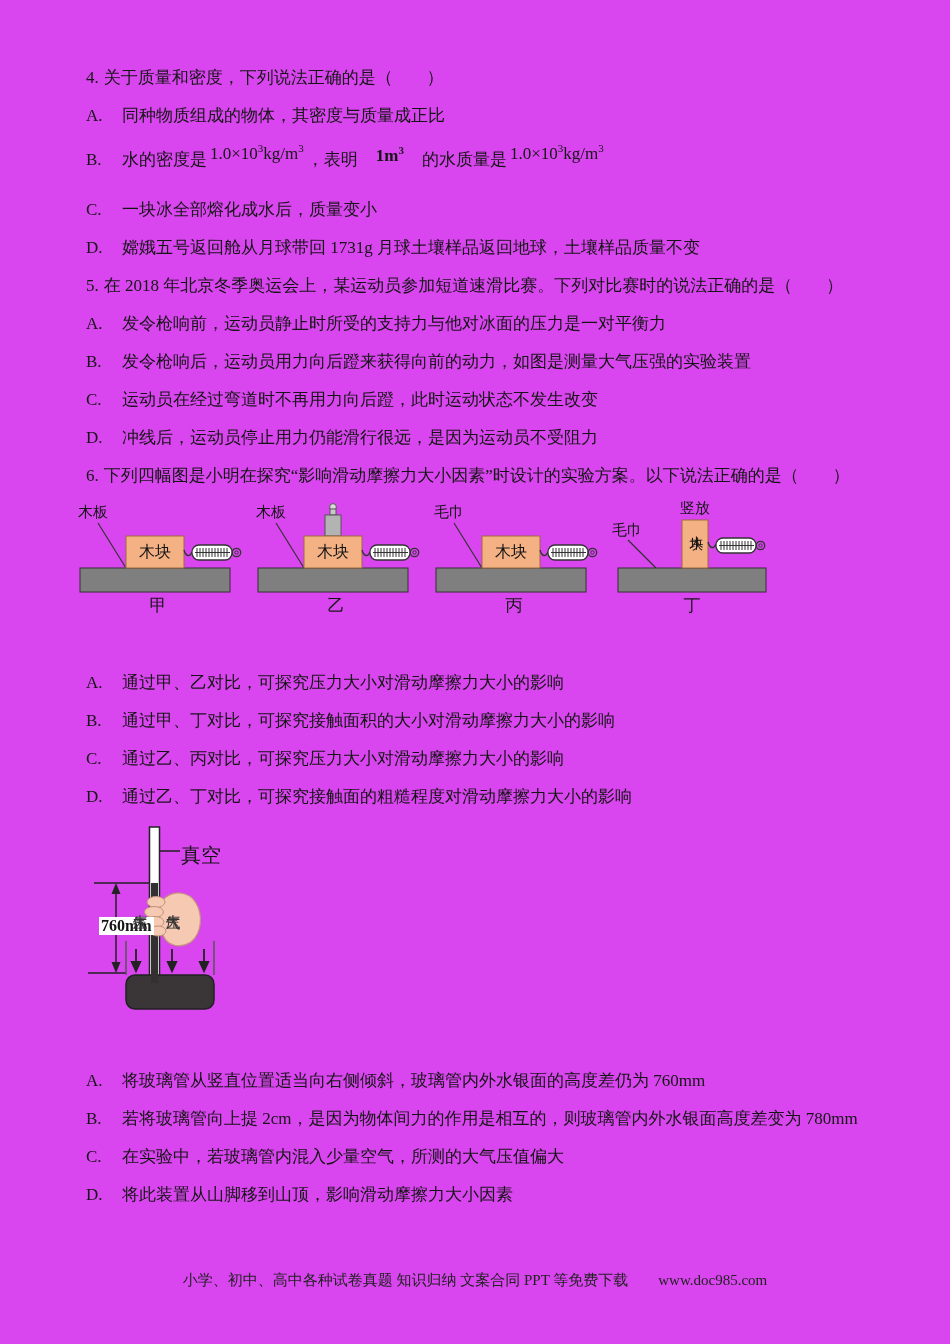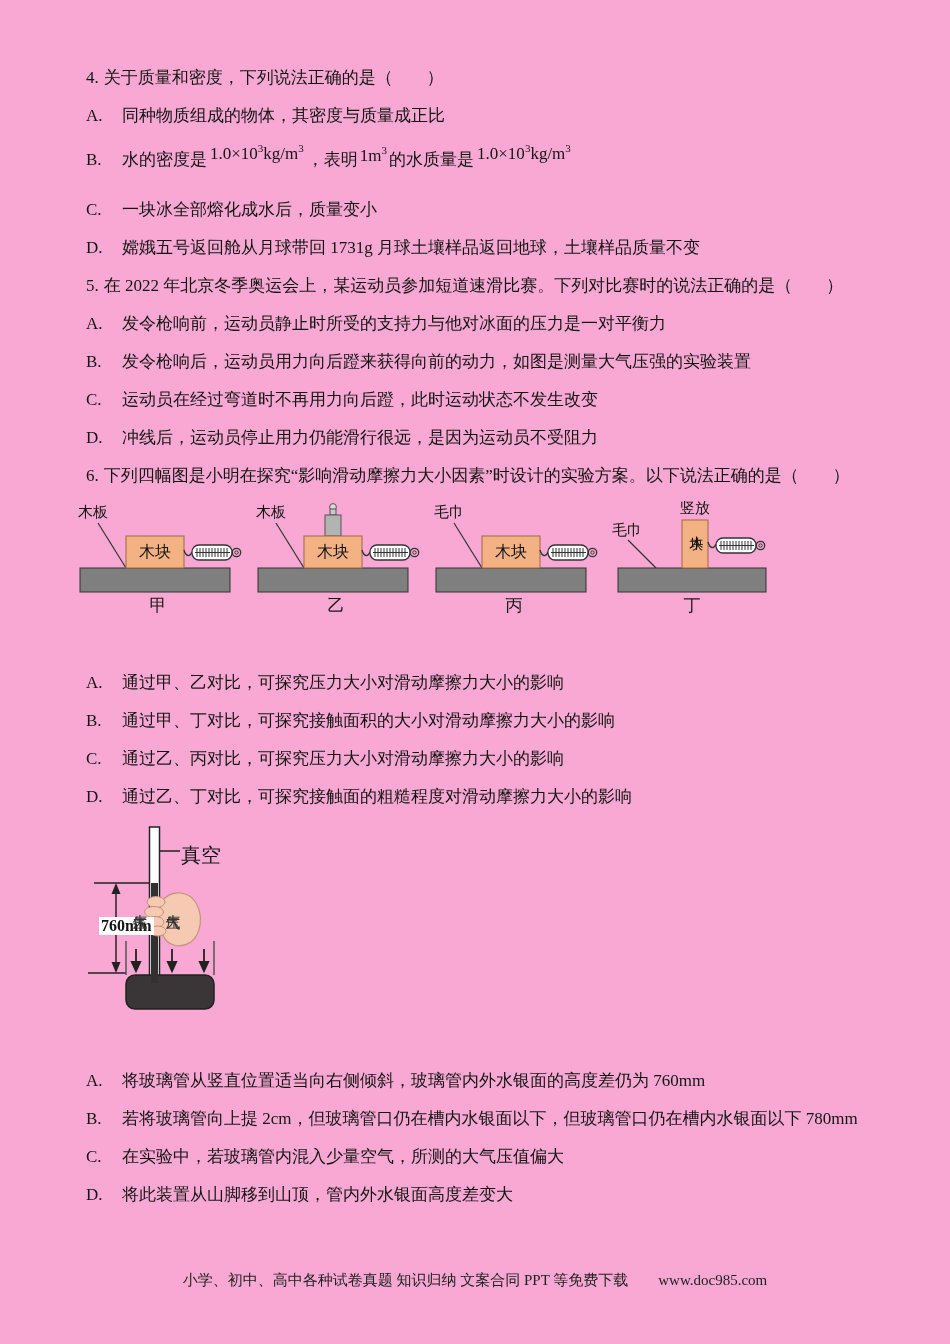--- a/index.html
+++ b/index.html
@@ -1,29 +1,29 @@
 <!DOCTYPE html>
 <html><head>
 <meta charset="utf-8">
 <style>
   html,body{margin:0;padding:0;background:#ffffff;}
   .page{
-    position:relative;width:950px;height:1344px;background:#f9a8d4;overflow:hidden;
+    position:relative;width:950px;height:1344px;background:#d946ef;overflow:hidden;
     font-family:"Liberation Serif","DejaVu Serif",serif;color:#151515;
     box-sizing:border-box;padding:64px 56px 0 86px;font-size:17px;
   }
   .line{line-height:24px;margin-bottom:14px;}
   .stem{margin-top:2px;}
   .stem .num{margin-right:5px;}
   .opt{display:flex;align-items:baseline;}
   .opt-label{flex:none;width:36px;}
   .opt-text{flex:1;}
   sup{font-size:11px;line-height:0;}
   .fx{position:relative;top:-6px;padding:0 3px;white-space:nowrap;text-align:center;}
-  .fxv{position:relative;top:-4px;padding:0 2px;white-space:nowrap;}
+  .fxv{position:relative;top:-4px;padding:0 18px;white-space:nowrap;font-weight:bold;}
   
   .fig6row{display:flex;gap:10px;margin:12px 0 54px -12px;}
   .fig6{position:relative;width:168px;height:115px;flex:none;}
   .fig6 svg{position:absolute;left:0;top:0;}
   .surface-label{position:absolute;left:4px;top:2px;font-size:15px;line-height:17px;}
   .surface-label.low{top:20px;}
   .block-label{position:absolute;left:52px;top:40px;width:58px;text-align:center;font-size:16px;}
   .block-label-v{position:absolute;left:79px;top:23px;height:44px;writing-mode:vertical-lr;text-orientation:upright;font-size:14px;letter-spacing:1px;}
   .note-label{position:absolute;left:62px;top:-3px;width:50px;text-align:center;font-size:15px;}
   .fig6 .caption{position:absolute;left:0;right:0;bottom:0;text-align:center;font-size:17px;}
@@ -58,21 +58,21 @@
         <span class="opt-label">C.</span>
         <span class="opt-text">一块冰全部熔化成水后，质量变小</span>
       </div>
     <div class="line opt">
         <span class="opt-label">D.</span>
         <span class="opt-text">嫦娥五号返回舱从月球带回 1731g 月球土壤样品返回地球，土壤样品质量不变</span>
       </div>
   </div>
 
   <div>
-    <div class="line stem"><span class="num">5.</span><span>在 2022 年北京冬季奥运会上，某运动员参加短道速滑比赛。下列对比赛时的说法正确的是（　　）</span></div>
+    <div class="line stem"><span class="num">5.</span><span>在 2018 年北京冬季奥运会上，某运动员参加短道速滑比赛。下列对比赛时的说法正确的是（　　）</span></div>
     <div class="line opt">
         <span class="opt-label">A.</span>
         <span class="opt-text">发令枪响前，运动员静止时所受的支持力与他对冰面的压力是一对平衡力</span>
       </div>
     <div class="line opt">
         <span class="opt-label">B.</span>
         <span class="opt-text">发令枪响后，运动员用力向后蹬来获得向前的动力，如图是测量大气压强的实验装置</span>
       </div>
     <div class="line opt">
         <span class="opt-label">C.</span>
@@ -223,29 +223,29 @@
       <span class="pressure-label pressure-left">大气压</span>
       <span class="pressure-label pressure-right">大气压</span>
     </div>
 
     <div class="line opt">
         <span class="opt-label">A.</span>
         <span class="opt-text">将玻璃管从竖直位置适当向右侧倾斜，玻璃管内外水银面的高度差仍为 760mm</span>
       </div>
     <div class="line opt">
         <span class="opt-label">B.</span>
-        <span class="opt-text">若将玻璃管向上提 2cm，但玻璃管口仍在槽内水银面以下，但玻璃管口仍在槽内水银面以下 780mm</span>
+        <span class="opt-text">若将玻璃管向上提 2cm，是因为物体间力的作用是相互的，则玻璃管内外水银面高度差变为 780mm</span>
       </div>
     <div class="line opt">
         <span class="opt-label">C.</span>
         <span class="opt-text">在实验中，若玻璃管内混入少量空气，所测的大气压值偏大</span>
       </div>
     <div class="line opt">
         <span class="opt-label">D.</span>
-        <span class="opt-text">将此装置从山脚移到山顶，管内外水银面高度差变大</span>
+        <span class="opt-text">将此装置从山脚移到山顶，影响滑动摩擦力大小因素</span>
       </div>
   </div>
 
   <div class="footer">
     <span>小学、初中、高中各种试卷真题  知识归纳  文案合同  PPT 等免费下载</span><span class="site">www.doc985.com</span>
   </div>
 
 </div>
 
 </body></html>

